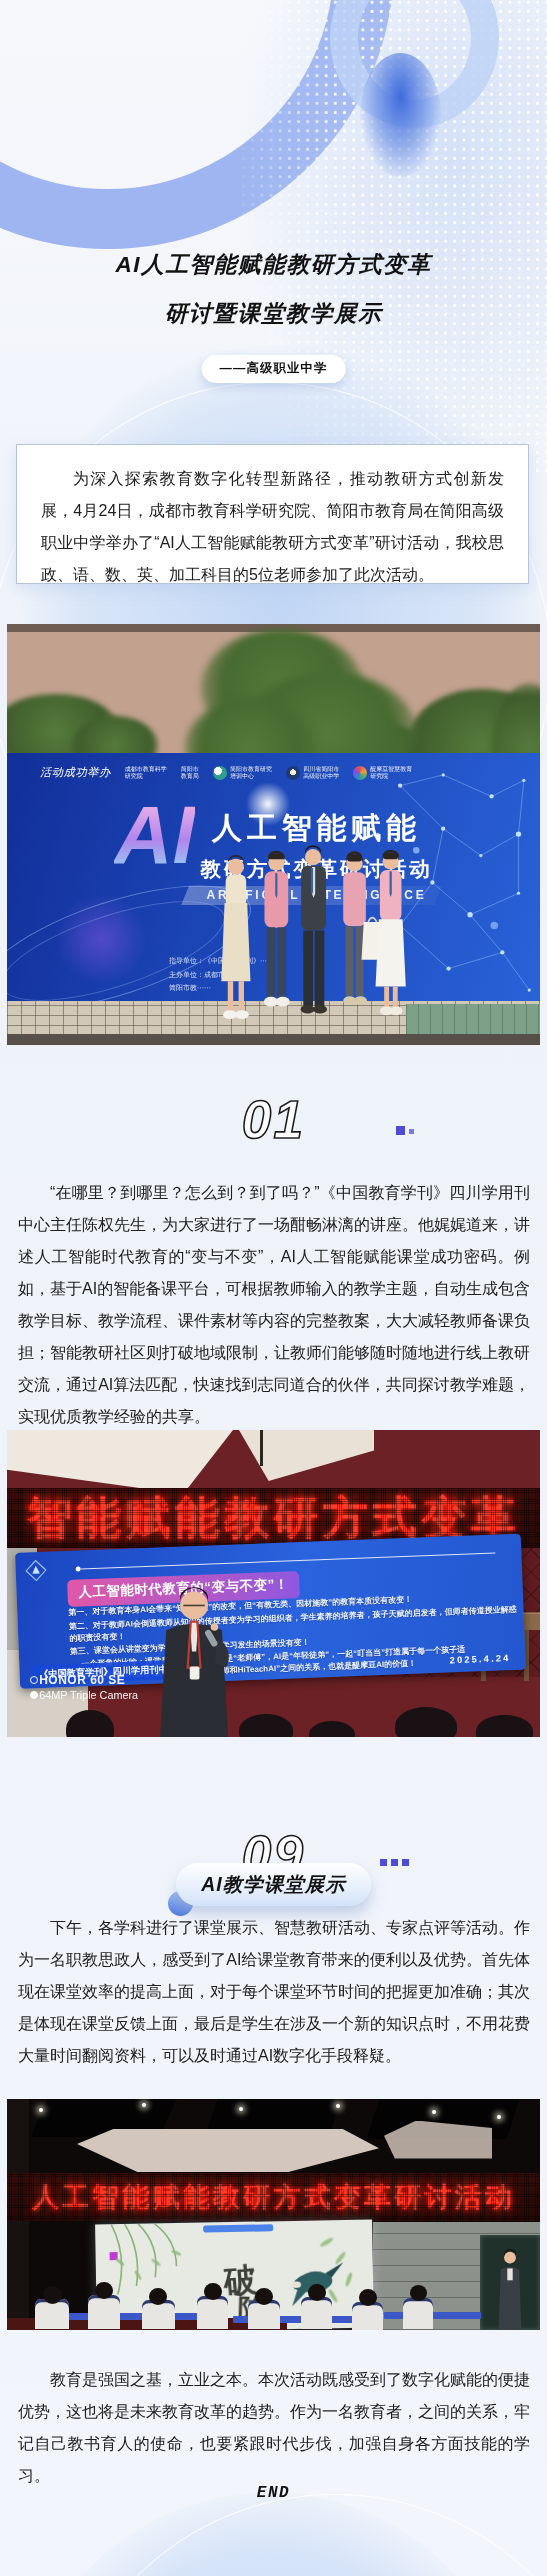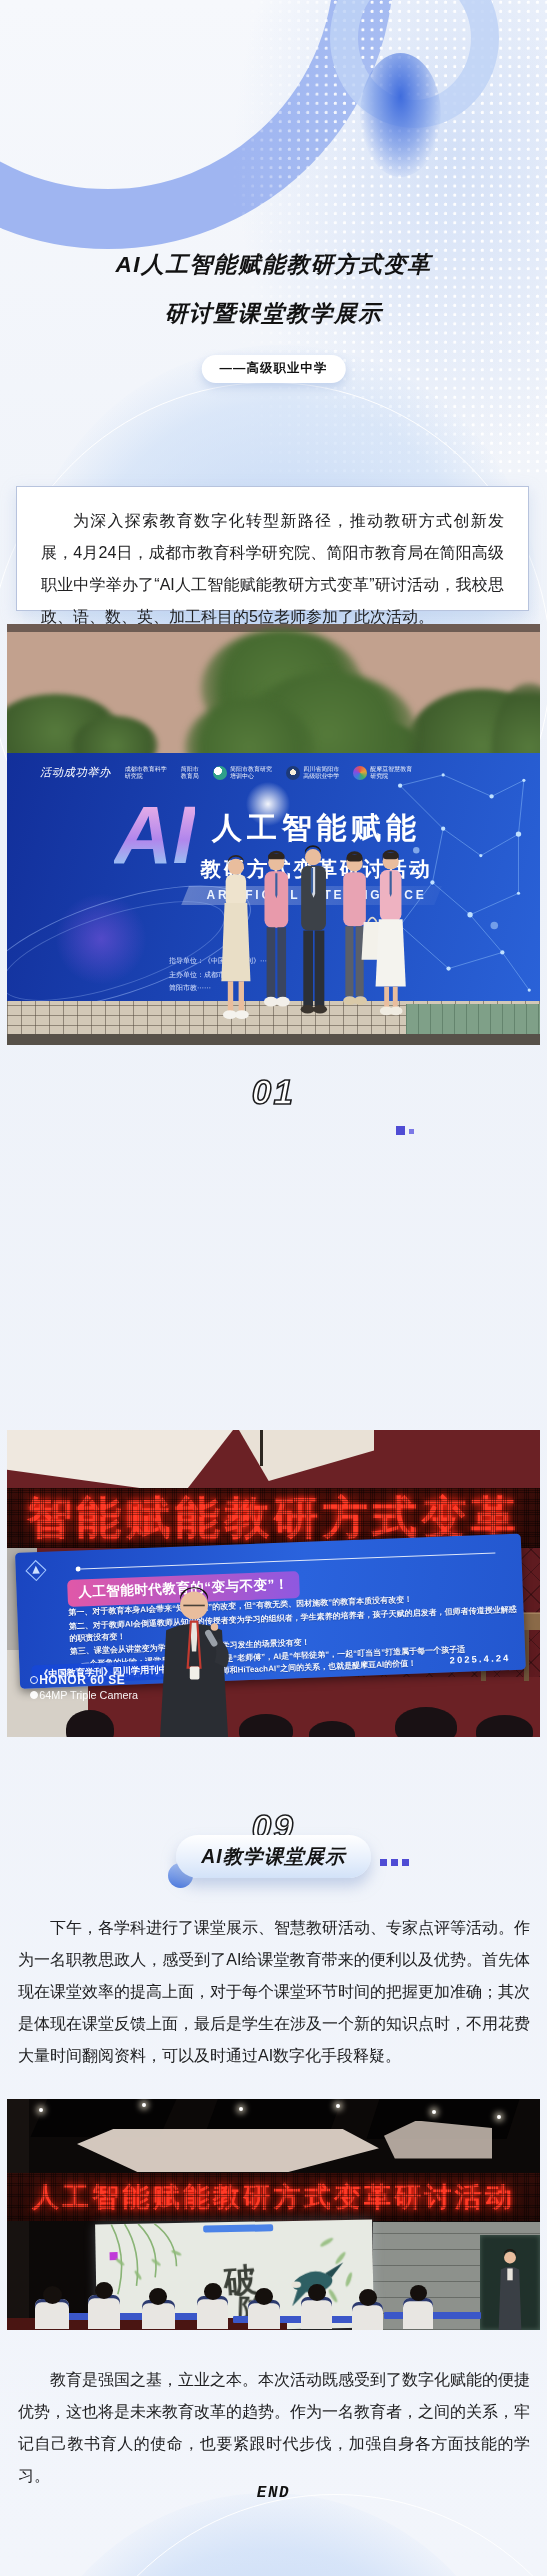--- a/index.html
+++ b/index.html
@@ -31,32 +31,32 @@
         border:1.6px solid rgba(255,255,255,.95);}
   
   .title{position:absolute;left:0;width:100%;text-align:center;z-index:2;
          font-weight:900;font-style:italic;font-size:22.6px;letter-spacing:1.6px;color:#121212;}
   .title1{top:249px;} .title2{top:298px;}
   .badge{position:absolute;top:355px;left:50%;transform:translateX(-50%);z-index:2;
          background:#fff;border-radius:14px;padding:5.4px 18.3px;
          box-shadow:0 4.3px 9.7px rgba(150,175,220,.45);
          font-size:12.4px;font-weight:700;letter-spacing:1.1px;color:#111;}
   
-  .card{position:absolute;left:16px;top:444px;width:513px;height:125px;z-index:2;
+  .card{position:absolute;left:16px;top:444px;width:513px;height:140px;z-index:2;
         background:#fff;border:1.1px solid #b7c3dd;box-sizing:border-box;
-        box-shadow:0 5.4px 14px rgba(165,188,226,.35);margin-top:42px;}
+        box-shadow:0 5.4px 14px rgba(165,188,226,.35);}
   .card p{margin:0;padding:18.3px 24px 0 24px;font-size:16px;line-height:32px;
           text-align:justify;text-indent:2em;color:#202022;}
   .para{position:absolute;left:18px;width:512px;z-index:2;margin:0;
         font-size:16px;line-height:32px;text-align:justify;text-indent:2em;color:#202022;}
   .p2{top:1177px;} .p3{top:1912px;} .p4{top:2364px;}
   
   .sec{position:absolute;left:0;width:100%;text-align:center;z-index:2;}
-  .sec-num{font-size:35px;line-height:45px;font-weight:900;font-style:italic;
-           color:#fff;-webkit-text-stroke:1.6px #1c1c1e;letter-spacing:2.2px;}
+  .sec-num{font-size:53px;line-height:45px;font-weight:900;font-style:italic;
+           color:#fff;-webkit-text-stroke:1.6px #1c1c1e;letter-spacing:2.2px;margin-top:28px;}
   .sec-pill{position:relative;display:inline-block;margin-top:-14px;padding:8px 25px;
             border-radius:29px;background:linear-gradient(180deg,#ffffff 0%,#e8f0fc 55%,#d2e2f8 100%);
             box-shadow:0 8.6px 14px rgba(150,172,214,.5);
             font-size:19.4px;font-weight:900;font-style:italic;color:#141414;letter-spacing:1.1px;}
   .sec-circle{position:absolute;width:25px;height:25px;border-radius:50%;z-index:-1;
               background:linear-gradient(180deg,#9db9f2,#4d7ade);}
   .sq{position:absolute;background:#4f4cd4;}
   
   .photo{position:absolute;left:7px;width:533px;overflow:hidden;z-index:2;}
   
@@ -355,20 +355,21 @@
       </g>
     </svg>
   </div>
 
   <div class="sec" style="top:1069px;">
     <div class="sec-num">01</div>
   </div>
   <div class="sq" style="left:396px;top:1126px;width:8.6px;height:8.6px;z-index:2;"></div>
   <div class="sq" style="left:409px;top:1129px;width:5.4px;height:5.4px;background:#7b78e6;z-index:2;"></div>
 
+  <p class="para p2">“在哪里？到哪里？怎么到？到了吗？”《中国教育学刊》四川学用刊中心主任陈权先生，为大家进行了一场酣畅淋漓的讲座。他娓娓道来，讲述人工智能时代教育的“变与不变”，AI人工智能赋能课堂成功密码。例如，基于AI的智能备课平台，可根据教师输入的教学主题，自动生成包含教学目标、教学流程、课件素材等内容的完整教案，大大减轻教师备课负担；智能教研社区则打破地域限制，让教师们能够随时随地进行线上教研交流，通过AI算法匹配，快速找到志同道合的伙伴，共同探讨教学难题，实现优质教学经验的共享。</p>
 
   <div class="photo ph2">
     <div class="ceil1"></div>
     <div class="ceil2"></div>
     <div class="rod"></div>
     <div class="led2">
       <div class="led-text">智能赋能教研方式变革</div>
       <div class="led-grid"></div>
     </div>
     <div class="pillar"></div>

